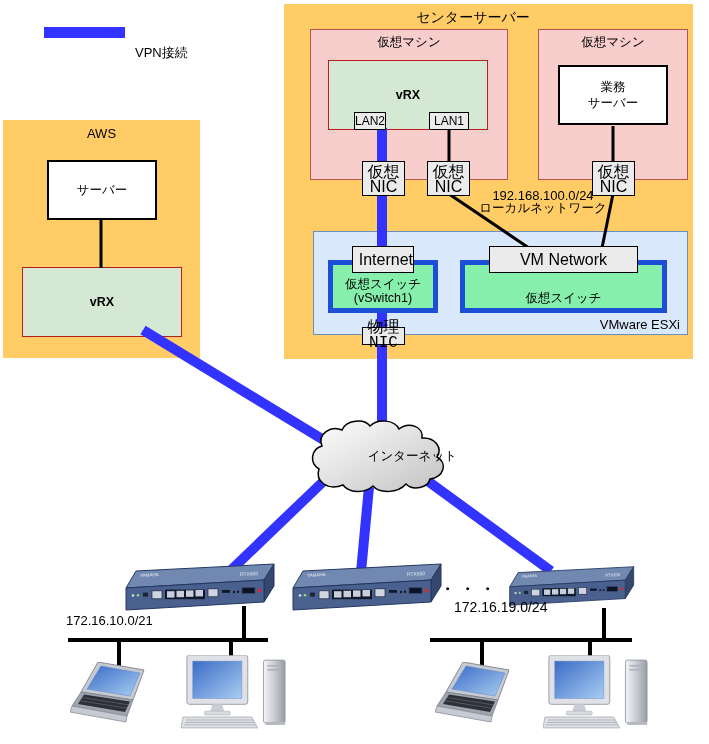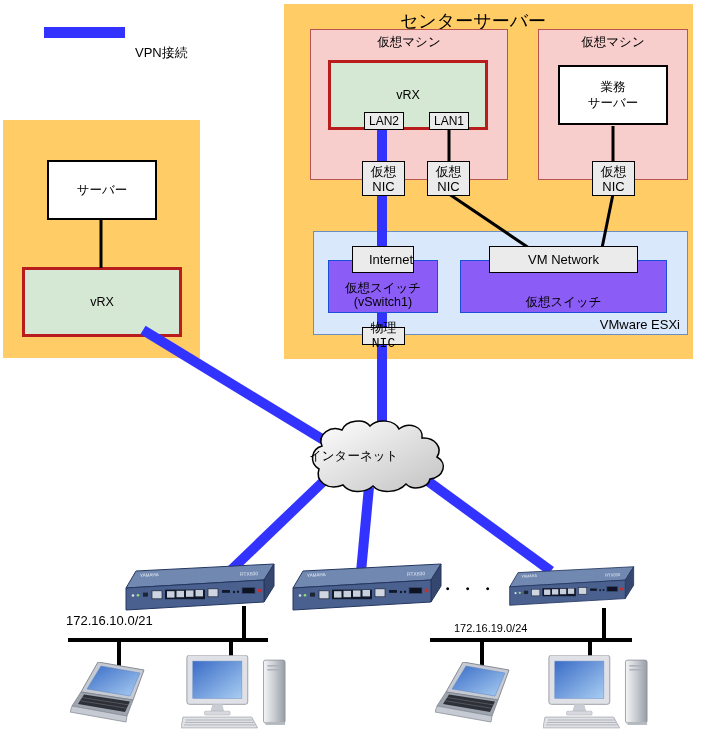--- a/index.html
+++ b/index.html
@@ -8,67 +8,67 @@
     font-family:"Liberation Sans","DejaVu Sans",sans-serif;color:#000;
   }
   .abs{position:absolute;box-sizing:border-box;}
   .bg{z-index:1;}
   #lines{position:absolute;left:0;top:0;z-index:2;pointer-events:none;}
   .fg{z-index:3;}
   .ctr{text-align:center;}
   .flexc{display:flex;flex-direction:column;align-items:center;justify-content:center;text-align:center;}
   .orange{background:#FFCC66;}
   .pink{background:#F8CECC;border:1px solid #B85450;}
-  .green{background:#D5E8D4;border:3px solid #b91c1c;}
+  .green{background:#D5E8D4;border:1px solid #b91c1c;font-weight:bold;}
   .whitebox{background:#ffffff;border:2px solid #000;}
   .esxibox{background:#DAE8FC;border:1px solid #6C8EBF;}
-  .vswitch{background:#8b5cf6;border:1px solid #1d4ed8;}
-  .glabel{background:#EBEBEB;border:1px solid #000;display:flex;flex-direction:column;align-items:center;justify-content:center;text-align:center;font-size:13px;line-height:15px;}
+  .vswitch{background:#86efac;border:5px solid #1d4ed8;}
+  .glabel{background:#EBEBEB;border:1px solid #000;display:flex;flex-direction:column;align-items:center;justify-content:center;text-align:center;font-size:16px;line-height:15px;}
 
   
   #aws-box{left:3px;top:120px;width:197px;height:238px;}
   #aws-title{left:3px;top:126px;width:197px;font-size:13px;}
   #aws-server{left:47px;top:160px;width:110px;height:60px;font-size:12.5px;}
   #aws-vrx{left:22px;top:267px;width:160px;height:70px;font-size:12.5px;}
   #center-box{left:284px;top:4px;width:409px;height:355px;}
-  #center-title{left:284px;top:9px;width:378px;font-size:18px;}
+  #center-title{left:284px;top:9px;width:378px;font-size:14px;}
   #vm-left{left:310px;top:29px;width:198px;height:151px;}
   #vm-left-title{left:310px;top:34px;width:198px;font-size:12.5px;}
   #vm-left-vrx{left:328px;top:60px;width:160px;height:70px;font-size:12.5px;}
   #vm-right{left:538px;top:29px;width:150px;height:151px;}
   #vm-right-title{left:538px;top:34px;width:150px;font-size:12.5px;}
   #gyomu{left:558px;top:65px;width:110px;height:60px;font-size:12.5px;line-height:16px;}
   #esxi{left:313px;top:231px;width:375px;height:104px;}
 
   
   #legend-bar{left:44px;top:27px;width:81px;height:11px;background:#3333FF;}
   #legend-label{left:135px;top:24px;font-size:13px;margin-top:20px;}
-  #lan2{left:364px;top:112px;width:40px;height:18px;font-size:12px;}
+  #lan2{left:354px;top:112px;width:32px;height:18px;font-size:12px;}
   #lan1{left:429px;top:112px;width:40px;height:18px;font-size:12px;}
   #vnic1{left:362px;top:161px;width:43px;height:35px;}
   #vnic2{left:427px;top:161px;width:43px;height:35px;}
   #vnic3{left:592px;top:161px;width:43px;height:35px;}
   #localnet{left:448px;top:189px;width:190px;line-height:13px;}
   #localnet .l1{font-size:13px;}
   #localnet .l2{font-size:12.5px;}
   #vswitch1{left:328px;top:260px;width:110px;height:53px;}
   #vswitch0{left:460px;top:260px;width:207px;height:53px;}
   .vswitch .vtxt{position:absolute;left:0;bottom:3px;width:100%;text-align:center;font-size:12.5px;line-height:14px;}
   #internet-label{left:352px;top:246px;width:62px;height:27px;align-items:flex-end;}
   #vmnetwork-label{left:489px;top:246px;width:149px;height:27px;}
   #esxi-watermark{left:480px;top:317px;width:200px;text-align:right;font-size:13px;}
   #pnic{left:362px;top:327px;width:43px;height:18px;font-family:Liberation Mono, monospace;}
   #cloud{left:309px;top:417px;width:148px;height:80px;}
-  #cloud-label{position:absolute;left:0;top:31px;width:100%;text-align:left;font-size:12.5px;}
+  #cloud-label{position:absolute;left:0;top:31px;width:100%;text-align:right;font-size:12.5px;}
   #router1{left:118px;top:562px;width:160px;height:50px;}
   #router2{left:285px;top:562px;width:160px;height:50px;}
   #router3{left:503px;top:565px;width:134px;height:42px;}
   #dots{left:438px;top:580px;width:64px;text-align:center;font-size:15px;letter-spacing:5px;font-weight:bold;}
   #subnet-left{left:66px;top:613px;font-size:13px;}
-  #subnet-right{left:454px;top:622px;font-size:11px;}
+  #subnet-right{left:454px;top:599px;font-size:14px;}
   #laptop1{left:70px;top:662px;width:84px;height:66px;}
   #desktop1{left:181px;top:655px;width:108px;height:77px;}
   #laptop2{left:435px;top:662px;width:84px;height:66px;}
   #desktop2{left:543px;top:655px;width:108px;height:77px;}
   .iconwrap svg{display:block;width:100%;height:100%;}
 </style>
 </head>
 <body>
 
 <div id="canvas">
@@ -133,20 +133,21 @@
         <rect x="24" y="57" width="26" height="4" rx="1" fill="#d7d9de" stroke="#a3a7af" stroke-width="0.5"></rect>
         <polygon points="2,63 72,63 78,74 0,74" fill="#e0e2e6" stroke="#a3a7af" stroke-width="0.8"></polygon>
         <line x1="5" y1="66" x2="73" y2="66" stroke="#9aa0a8" stroke-width="0.7"></line>
         <line x1="4" y1="68.5" x2="74.5" y2="68.5" stroke="#9aa0a8" stroke-width="0.7"></line>
         <line x1="3" y1="71" x2="76" y2="71" stroke="#9aa0a8" stroke-width="0.7"></line>
       </symbol>
     </defs>
   </svg>
 
   <div id="aws-box" class="abs bg orange"></div>
+  <div id="aws-title" class="abs bg ctr">AWS</div>
   <div id="aws-server" class="abs bg whitebox flexc">
     <span>サーバー</span>
   </div>
   <div id="aws-vrx" class="abs bg green flexc">
     <span>vRX</span>
   </div>
 
   <div id="center-box" class="abs bg orange"></div>
   <div id="center-title" class="abs bg ctr">センターサーバー</div>
 
@@ -211,20 +212,24 @@
   </div>
   <div id="vnic2" class="abs fg glabel">
     <span>仮想</span>
     <span>NIC</span>
   </div>
   <div id="vnic3" class="abs fg glabel">
     <span>仮想</span>
     <span>NIC</span>
   </div>
 
+  <div id="localnet" class="abs fg ctr">
+    <div class="l1">192.168.100.0/24</div>
+    <div class="l2">ローカルネットワーク</div>
+  </div>
 
   <div id="vswitch1" class="abs fg vswitch">
     <div class="vtxt">
       <div>仮想スイッチ</div>
       <div>(vSwitch1)</div>
     </div>
   </div>
   <div id="vswitch0" class="abs fg vswitch">
     <div class="vtxt">
       <div>仮想スイッチ</div>

